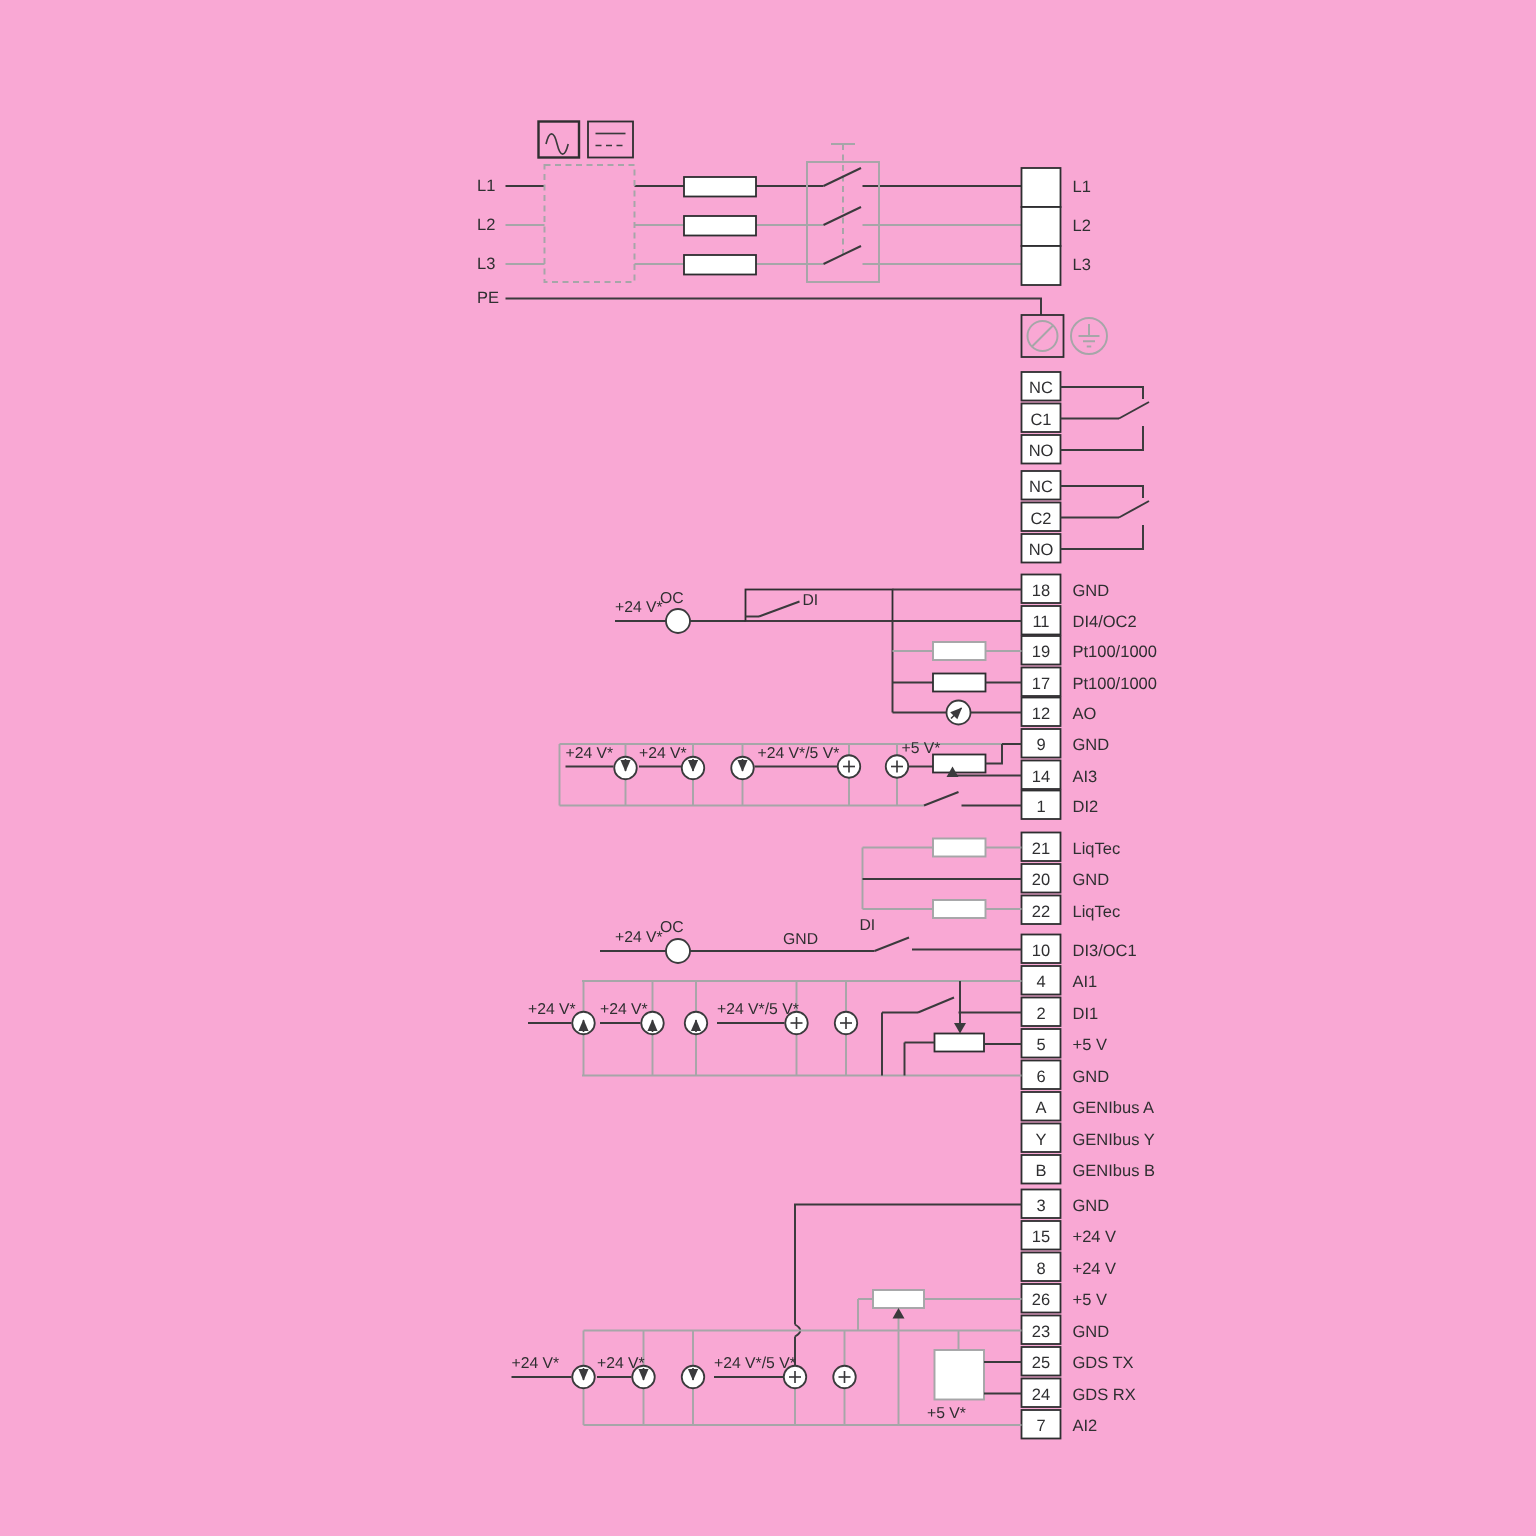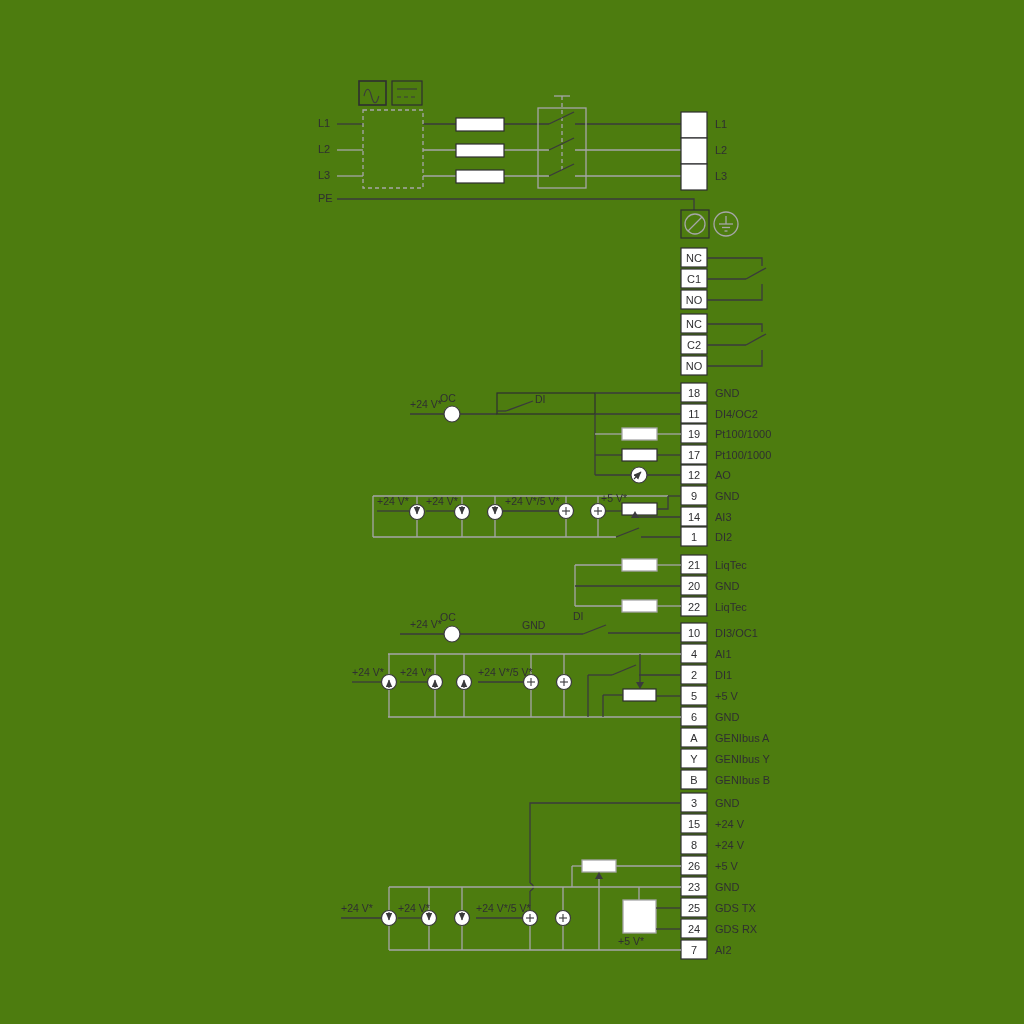--- a/index.html
+++ b/index.html
@@ -1,16 +1,16 @@
 <!DOCTYPE html>
 <html><head>
 <meta charset="utf-8">
 <style>
   html,body{margin:0;padding:0;background:#fff;}
-  #stage{width:1024px;height:1024px;background:#4d7c0f;position:relative;font-family:"Liberation Sans",sans-serif;}
+  #stage{width:1024px;height:1024px;background:#f9a8d4;position:relative;font-family:"Liberation Sans",sans-serif;}
   svg text{font-family:"Liberation Sans",sans-serif;font-size:11px;fill:#2f2f31;}
   .ln{stroke:#3a3a3c;stroke-width:1.3;fill:none;}
   .lnt{stroke:#3a3a3c;stroke-width:1.1;fill:none;}
   .gy{stroke:#a6a6a8;stroke-width:1.3;fill:none;}
   .dash{stroke-dasharray:4,3;}
   .cell{fill:#fff;stroke:#2e2e30;stroke-width:1.2;}
   .box{fill:#fff;stroke:#2e2e30;stroke-width:1.2;}
   .obox{fill:none;stroke:#2e2e30;stroke-width:1.2;}
   .gybox{fill:#fff;stroke:#a6a6a8;stroke-width:1.3;}
   .comp{fill:#fff;stroke:#3a3a3c;stroke-width:1.2;}

